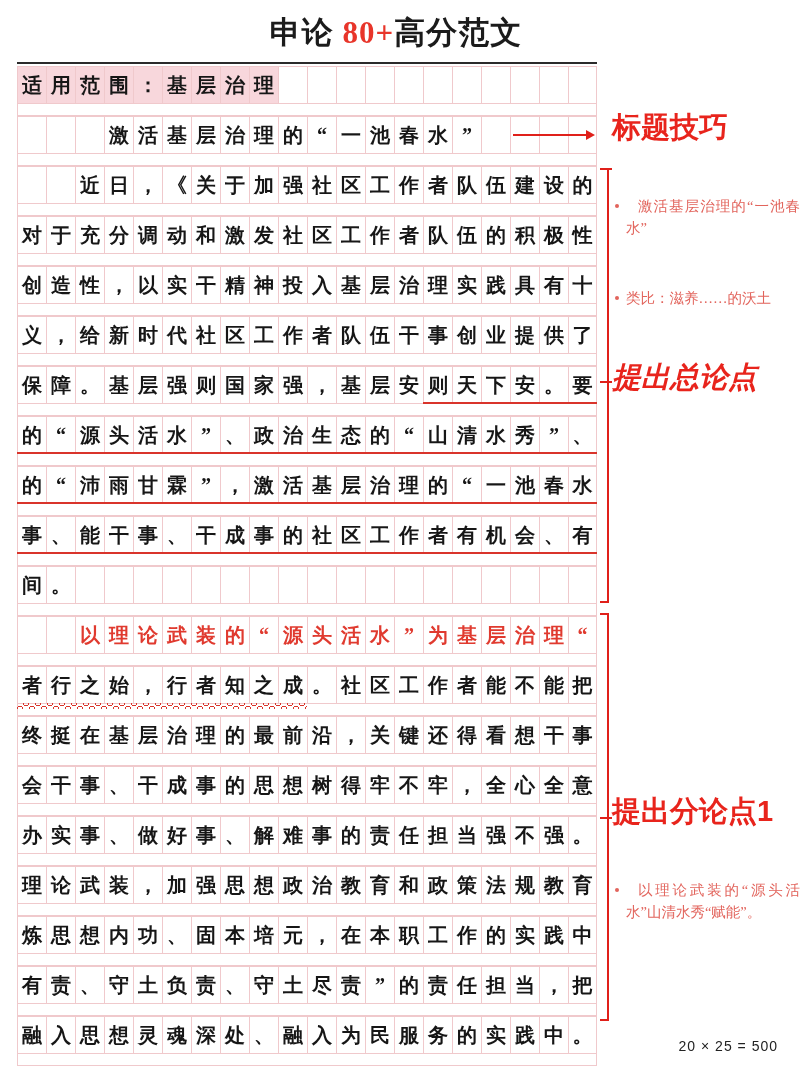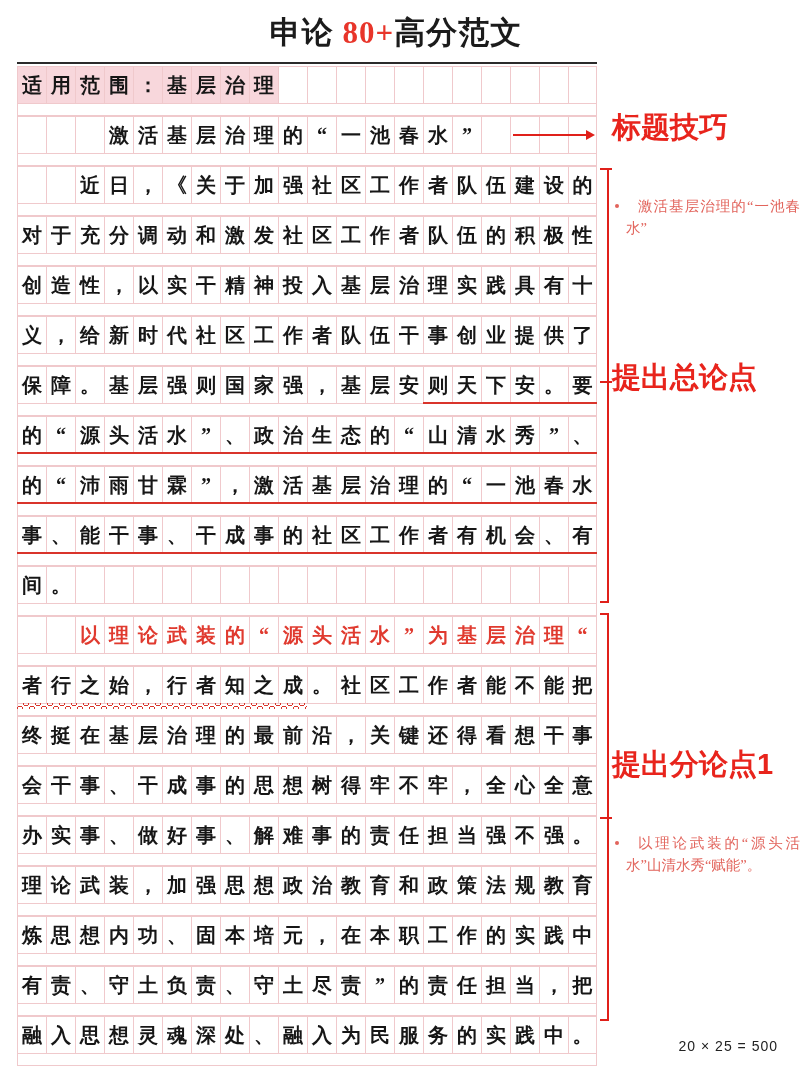--- a/index.html
+++ b/index.html
@@ -573,28 +573,29 @@
     <div class="mark uline" style="left: 0px; width: 580px; top: 386px;"></div>
     <div class="mark uline" style="left: 0px; width: 580px; top: 436px;"></div>
     <div class="mark uline" style="left: 0px; width: 580px; top: 486px;"></div>
     <div class="mark wavy" style="left: 0px; width: 290px; height: 6px; top: 637px;"></div>
   </div>
 
 <div class="annot" id="annot0" style="top:108px;">
   <h3>标题技巧</h3>
   <ul>
     <li class="indent">激活基层治理的“一池春水”</li>
+    <li>类比：滋养……的沃土</li>
   </ul>
 </div>
 
-<div class="annot" id="annot1" style="top:358px;">
+<div class="annot" id="annot1" style="top:358px;font-style:italic;">
   <h3>提出总论点</h3>
 </div>
 
-<div class="annot" id="annot2" style="top:745px;">
+<div class="annot" id="annot2" style="top:792px;">
   <h3>提出分论点1</h3>
   <ul>
     <li class="indent">以理论武装的“源头活水”山清水秀“赋能”。</li>
   </ul>
 </div>
 
 <div class="arrow-line" style="left:513px;top:134px;width:74px;"></div>
 <div class="arrow-head" style="left:586px;top:130px;"></div>
 
 <div class="bracket" style="left:600px;top:168px;height:435px;"></div>

